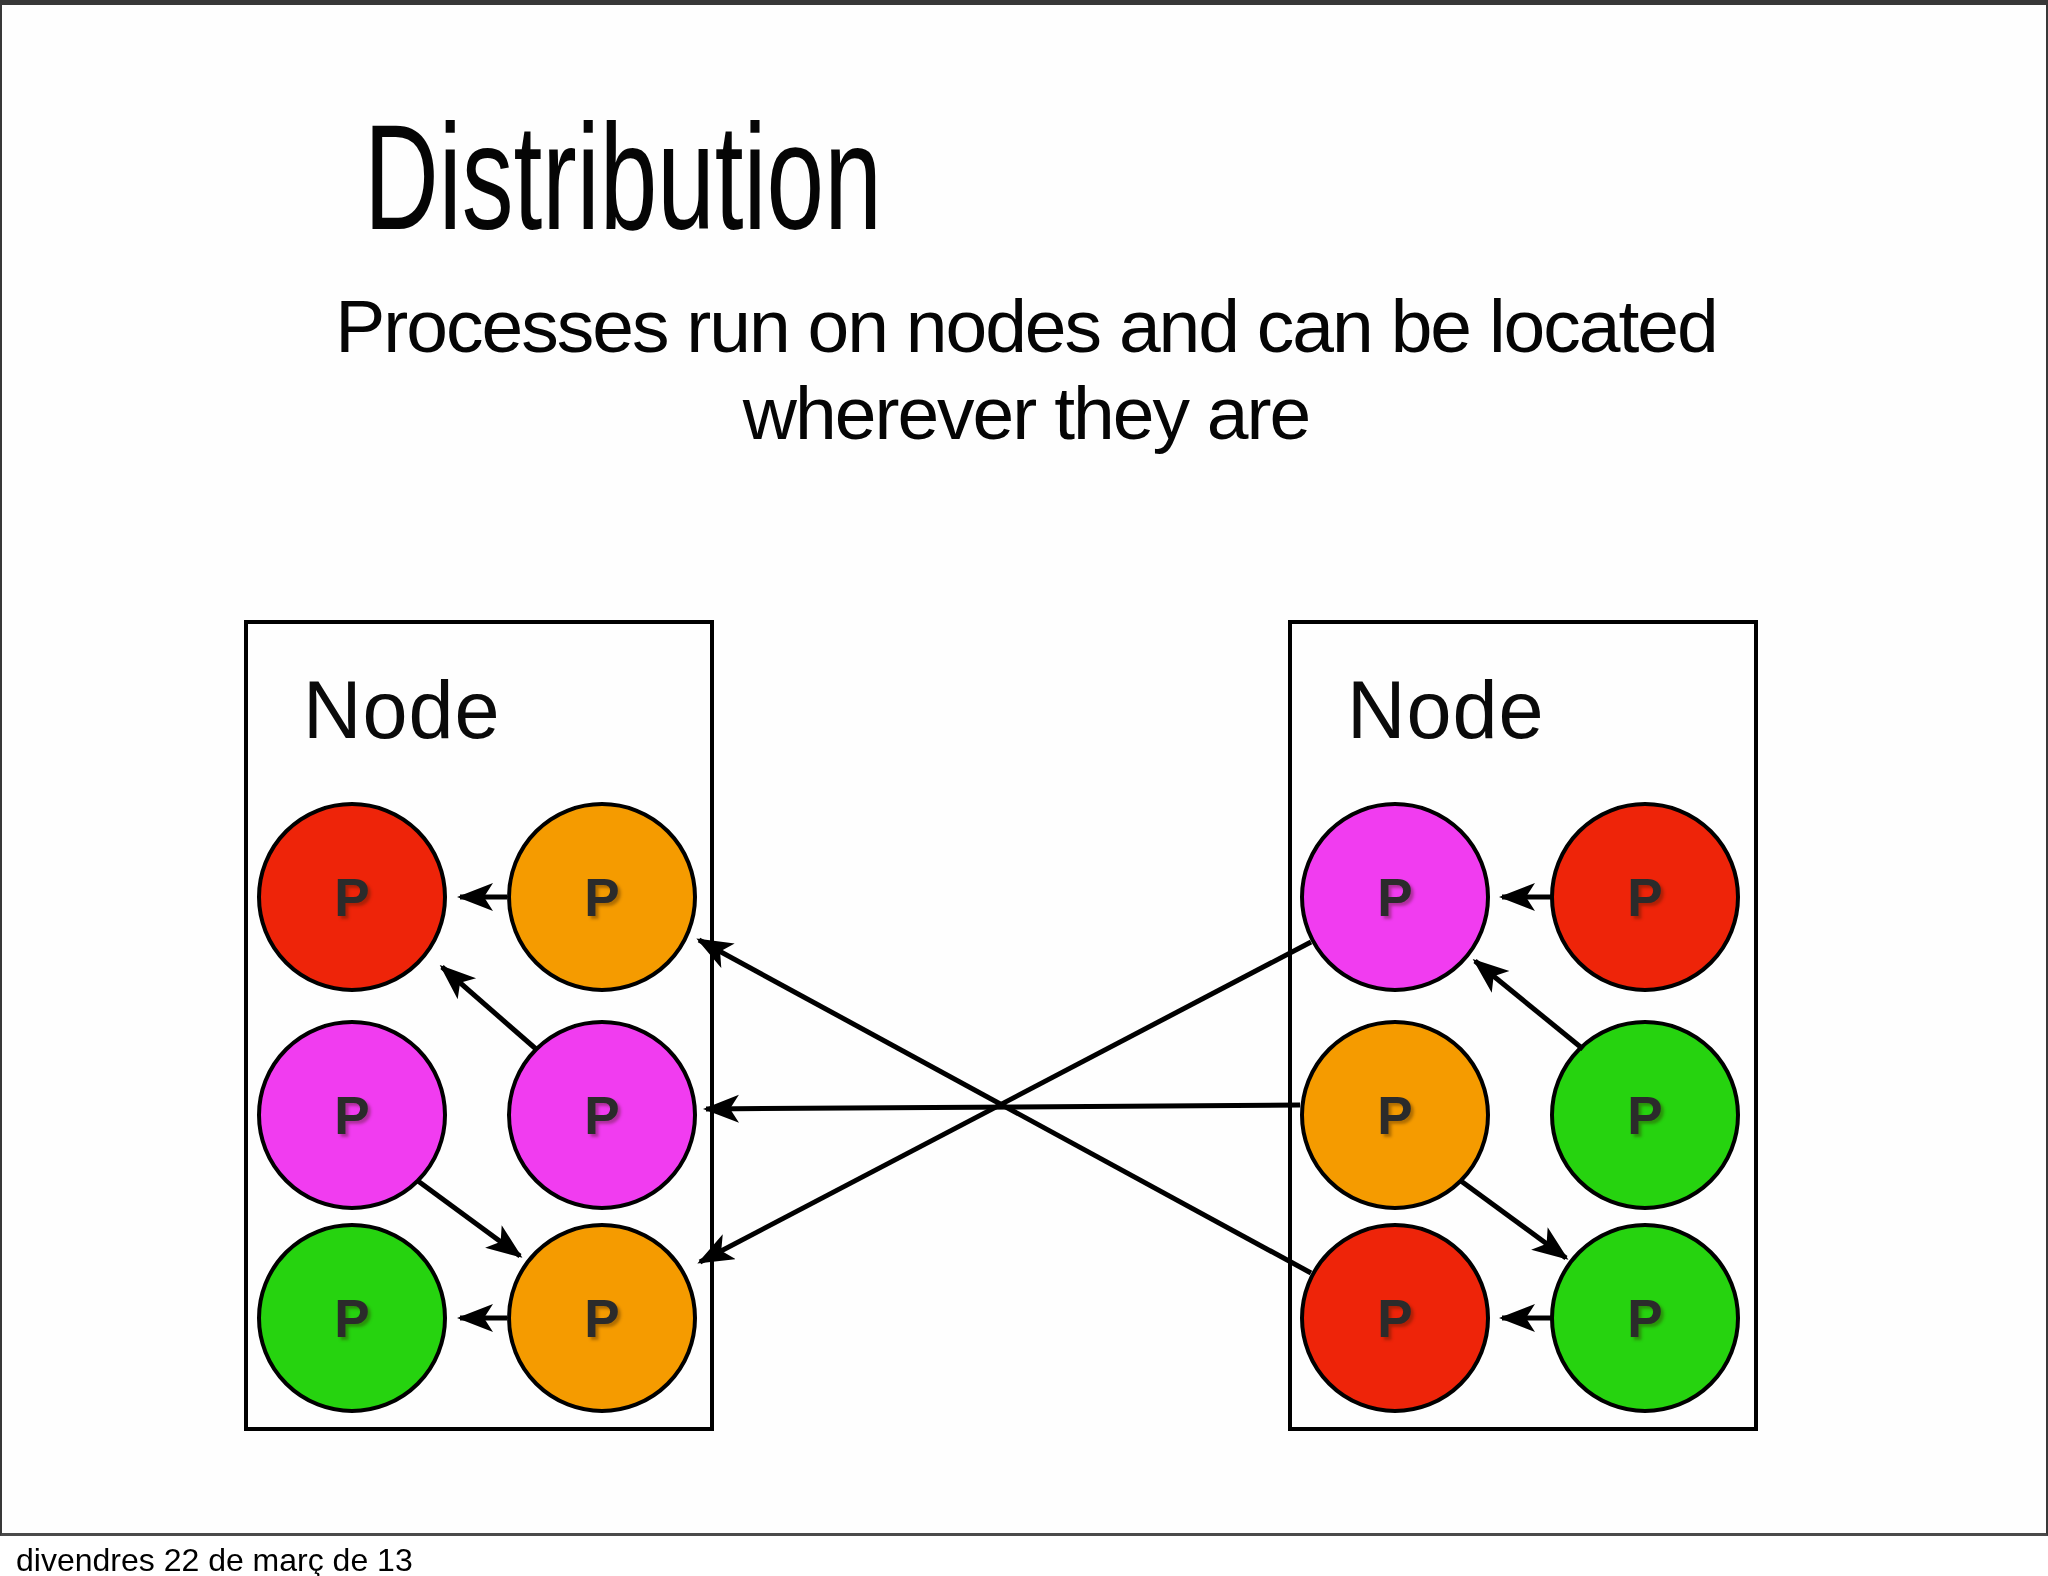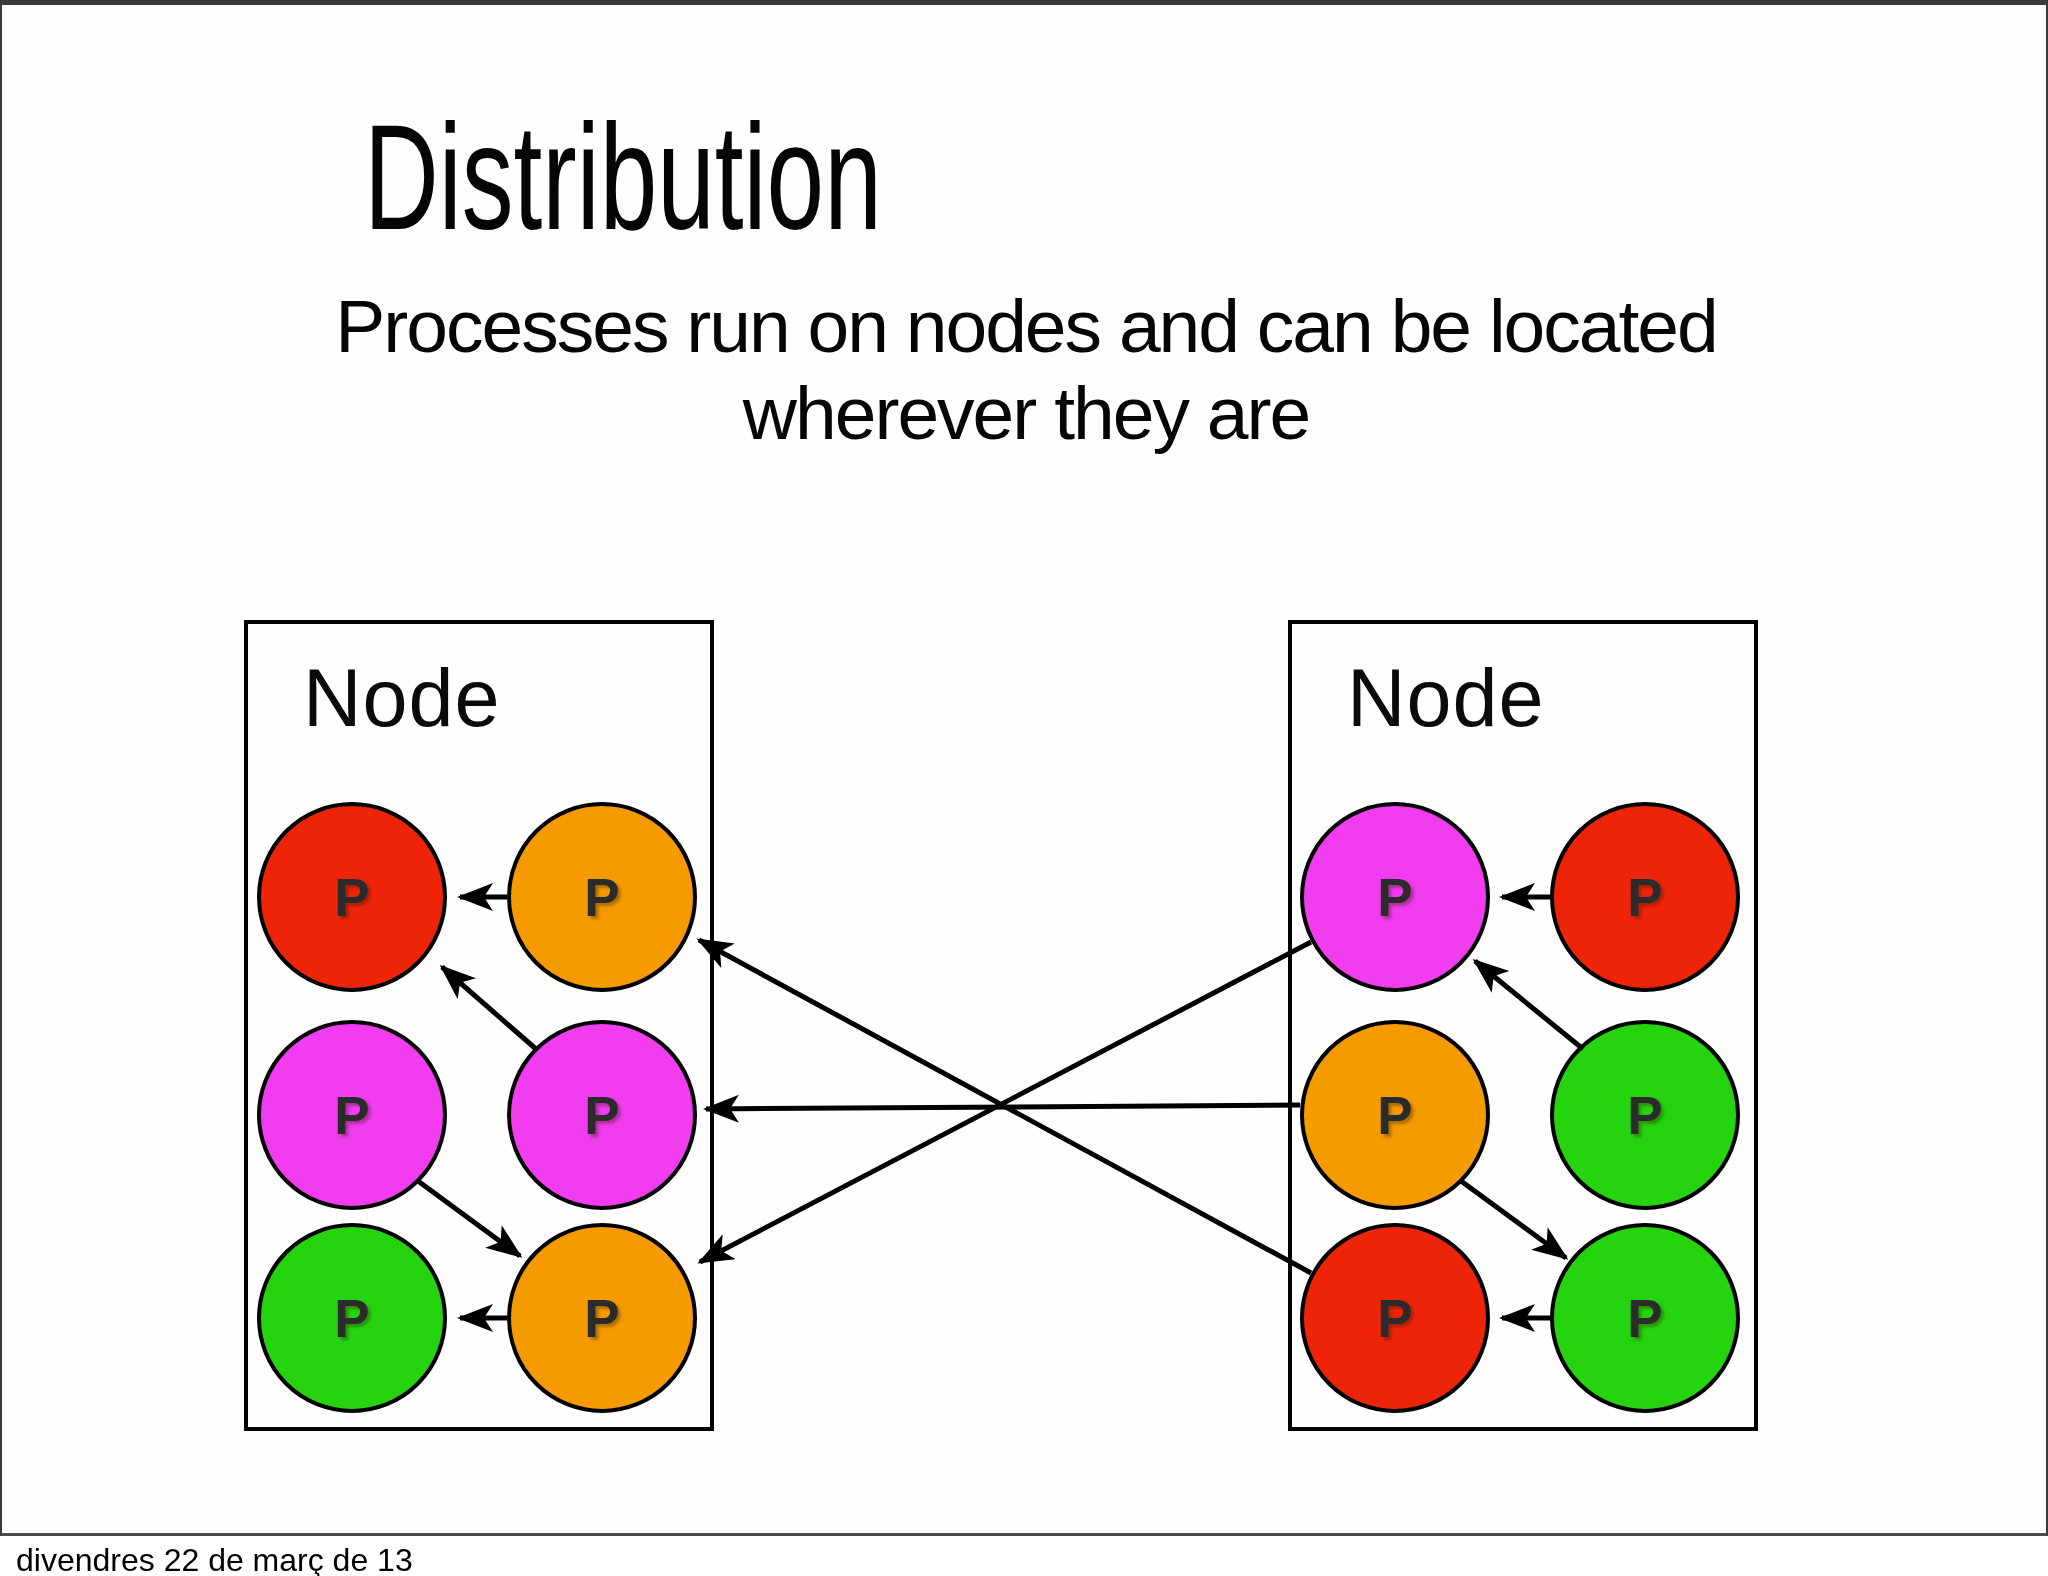--- a/index.html
+++ b/index.html
@@ -39,21 +39,21 @@
     position: absolute; top: 615px;
     width: 470px; height: 811px;
     box-sizing: border-box;
     border: 4px solid #000;
     background: transparent;
   }
   .node-box.left  { left: 242px; }
   .node-box.right { left: 1286px; }
 
   .node-label {
-    position: absolute; left: 55px; top: 34px;
+    position: absolute; left: 55px; top: 46px;
     font-size: 81px; line-height: 1; color: #0a0a0a;
     letter-spacing: 1px;
   }
 
   .proc {
     position: absolute;
     width: 190px; height: 190px;
     box-sizing: border-box;
     border: 4px solid #000;
     border-radius: 50%;

